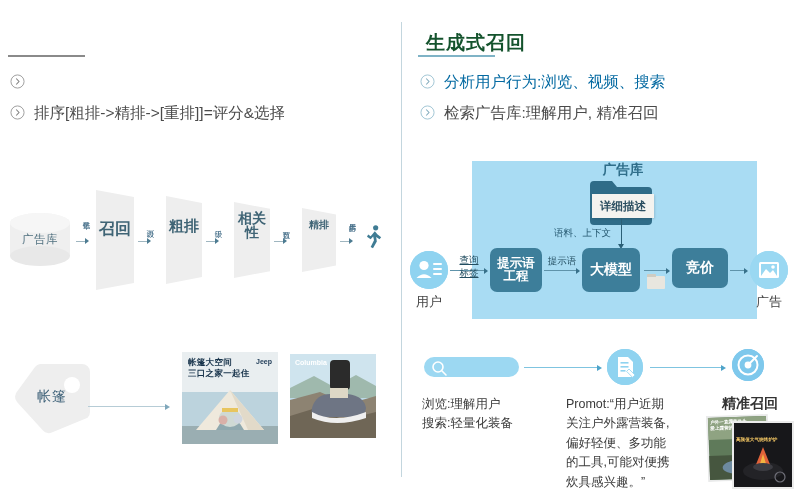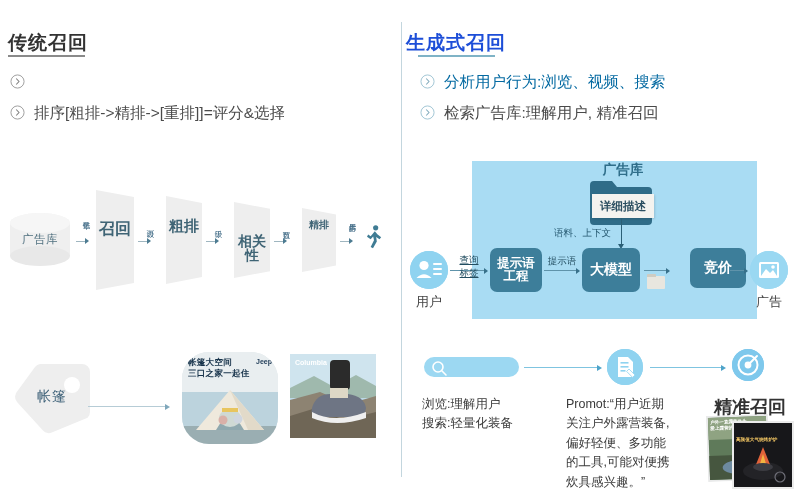--- a/index.html
+++ b/index.html
@@ -9,21 +9,21 @@
     color:#3c3c3c;overflow:hidden;position:relative;
   }
   .panel{position:absolute;top:0;height:503px;}
   #left-panel{left:0;width:402px;}
   #right-panel{left:402px;width:398px;}
   #panel-divider{position:absolute;left:401px;top:22px;width:1px;height:455px;background:#c3d6de;}
 
   
   .sec-title{position:absolute;font-size:19px;font-weight:bold;letter-spacing:1px;}
   #left-title{left:8px;top:30px;color:#333333;}
-  #right-title{left:4px;top:30px;color:#1d4ed8;}
+  #right-title{left:24px;top:30px;color:#14532d;}
   .title-rule{position:absolute;height:2px;}
   #left-rule{left:8px;top:55px;width:77px;background:#8a8a8a;}
   #right-rule{left:418px;top:55px;width:77px;background:#7fb3c6;}
 
   .bullet-row{position:absolute;display:flex;align-items:center;gap:9px;font-size:15.5px;white-space:nowrap;}
   .bullet-icon{width:15px;height:15px;flex:0 0 15px;}
   .bullet-text{line-height:1;}
   #lb1{left:10px;top:74px;color:#4a4a4a;}
   #lb2{left:10px;top:105px;color:#4a4a4a;}
   #rb1{left:420px;top:74px;color:#0369a1;}
@@ -40,32 +40,32 @@
   .conn-arrow{width:0;height:0;border-top:3px solid transparent;border-bottom:3px solid transparent;border-left:4px solid #4c7b91;}
   .conn-word{position:absolute;font-size:7.5px;color:#47708a;writing-mode:vertical-rl;text-orientation:upright;line-height:1.05;letter-spacing:0;}
 
   
   #tag-shape{position:absolute;left:10px;top:360px;width:84px;height:76px;}
   #tag-label{position:absolute;left:10px;top:388px;width:84px;text-align:center;font-size:14px;color:#40637a;letter-spacing:1px;}
   #tag-arrow{position:absolute;left:88px;top:403px;width:82px;height:7px;display:flex;align-items:center;}
   #tag-arrow .ln{flex:1;height:1px;background:#b6ccd6;}
   #tag-arrow .hd{width:0;height:0;border-top:3px solid transparent;border-bottom:3px solid transparent;border-left:5px solid #7fa7bb;}
   .ad-card{position:absolute;overflow:hidden;}
-  #ad-tent{left:182px;top:352px;width:96px;height:92px;border-radius:27px;}
+  #ad-tent{left:182px;top:352px;width:96px;height:92px;}
   #ad-shoe{left:290px;top:354px;width:86px;height:84px;}
   .ad-tent-cap{position:absolute;left:6px;top:5px;font-size:8.5px;font-weight:bold;color:#16324a;line-height:1.32;letter-spacing:.3px;}
   .ad-brand{position:absolute;font-size:7px;font-weight:bold;color:#ffffff;}
 
   
   #rdiagram{position:absolute;left:402px;top:155px;width:398px;height:175px;}
   #blue-stage{position:absolute;left:70px;top:6px;width:285px;height:158px;background:#a9dcf3;}
   .node{position:absolute;background:#3d7e9a;border-radius:7px;color:#ffffff;display:flex;align-items:center;justify-content:center;text-align:center;line-height:1.08;font-weight:bold;}
   #n-prompt{left:88px;top:93px;width:52px;height:44px;font-size:12.5px;}
   #n-llm{left:180px;top:93px;width:58px;height:44px;font-size:14px;}
-  #n-bid{left:270px;top:93px;width:56px;height:40px;font-size:14px;margin-left:18px;}
+  #n-bid{left:270px;top:93px;width:56px;height:40px;font-size:14px;}
   #folder{position:absolute;left:188px;top:26px;width:62px;height:44px;}
   #folder-card{position:absolute;left:190px;top:39px;width:62px;height:24px;background:#f4f3ef;display:flex;align-items:center;justify-content:center;font-size:11.5px;color:#2c4f61;font-weight:bold;box-shadow:1px 1px 2px rgba(0,0,0,.12);}
   #lib-title{position:absolute;left:176px;top:6px;width:90px;text-align:center;font-size:13.5px;font-weight:bold;color:#2f6e8a;}
   #corpus-label{position:absolute;left:152px;top:72px;font-size:9.5px;color:#23566e;white-space:nowrap;}
   #vert-arrow{position:absolute;left:219px;top:63px;width:1px;height:28px;background:#2b5f76;}
   #vert-head{position:absolute;left:216px;top:89px;width:0;height:0;border-left:3.5px solid transparent;border-right:3.5px solid transparent;border-top:5px solid #2b5f76;}
   .circ-icon{position:absolute;border-radius:50%;background:#8fd3f0;}
   #user-circ{left:8px;top:96px;width:38px;height:38px;}
   #user-label{position:absolute;left:3px;top:138px;width:48px;text-align:center;font-size:13px;color:#444;}
   #ad-circ{left:348px;top:96px;width:38px;height:38px;background:#9ad8f2;}
@@ -82,32 +82,31 @@
   #searchbar{position:absolute;left:22px;top:12px;width:95px;height:20px;background:#9cd8f2;border-radius:10px;}
   #edit-circ{position:absolute;left:205px;top:4px;width:36px;height:36px;border-radius:50%;background:#8fd3f0;}
   #target-circ{position:absolute;left:330px;top:4px;width:32px;height:32px;border-radius:50%;background:#7ec8ec;}
   .hline{position:absolute;height:7px;display:flex;align-items:center;}
   .hline .ln{flex:1;height:1px;background:#7fc4e0;}
   .hline .hd{width:0;height:0;border-top:3px solid transparent;border-bottom:3px solid transparent;border-left:5px solid #4ea3c9;}
   #bh1{left:122px;top:19px;width:78px;}
   #bh2{left:248px;top:19px;width:76px;}
   #b-behavior{position:absolute;left:20px;top:50px;font-size:12.5px;color:#3a3a3a;line-height:1.55;white-space:pre-line;}
   #b-prompt{position:absolute;left:164px;top:50px;width:108px;font-size:12.5px;color:#3a3a3a;line-height:1.55;}
-  #b-recall-label{position:absolute;left:298px;top:50px;width:100px;text-align:center;font-size:18px;font-weight:bold;color:#333;}
+  #b-recall-label{position:absolute;left:298px;top:50px;width:100px;text-align:center;font-size:14px;font-weight:bold;color:#333;}
   .mini-ad{position:absolute;overflow:hidden;}
   #mini1{left:305px;top:70px;width:62px;height:66px;transform:rotate(-2deg);}
   #mini2{left:330px;top:76px;width:62px;height:68px;}
   .mini-cap{position:absolute;left:4px;top:4px;right:4px;font-size:4.6px;font-weight:bold;line-height:1.35;}
 </style>
 </head>
 <body>
 
 <div class="panel" id="left-panel">
 
-  <div class="sec-title" id="left-title">传统召回</div>
   <div class="title-rule" id="left-rule"></div>
 
   <div class="bullet-row" id="lb1">
     <span class="bullet-icon">
       <svg viewBox="0 0 16 16" width="15" height="15">
           <circle cx="8" cy="8" r="7" fill="none" stroke="#9a9a9a" stroke-width="1"></circle>
           <path d="M6.6 4.8 L9.6 8 L6.6 11.2" fill="none" stroke="#7d7d7d" stroke-width="1.1"></path>
         </svg>
     </span>
   </div>
@@ -152,21 +151,21 @@
     <div class="trap" style="left:166px;top:8px;width:36px;height:88px;clip-path:polygon(0 0,100% 8%,100% 92%,0 100%);"></div>
     <div class="trap-label" style="left:166px;top:30px;width:36px;font-size:15px;">粗排</div>
 
     <div class="conn" style="left:206px;top:50px;">
       <span class="conn-line"></span>
         <span class="conn-arrow"></span>
     </div>
     <div class="conn-word" style="left:214px;top:36px;">千级</div>
 
     <div class="trap" style="left:234px;top:14px;width:36px;height:76px;clip-path:polygon(0 0,100% 9%,100% 91%,0 100%);"></div>
-    <div class="trap-label" style="left:234px;top:23px;width:36px;font-size:14px;margin-top:23px;">相关性</div>
+    <div class="trap-label" style="left:234px;top:23px;width:36px;font-size:14px;">相关性</div>
 
     <div class="conn" style="left:274px;top:50px;">
       <span class="conn-line"></span>
         <span class="conn-arrow"></span>
     </div>
     <div class="conn-word" style="left:282px;top:38px;">数百</div>
 
     <div class="trap" style="left:302px;top:20px;width:34px;height:64px;clip-path:polygon(0 0,100% 10%,100% 90%,0 100%);"></div>
     <div class="trap-label" style="left:302px;top:32px;width:34px;font-size:10px;">精排</div>
 

